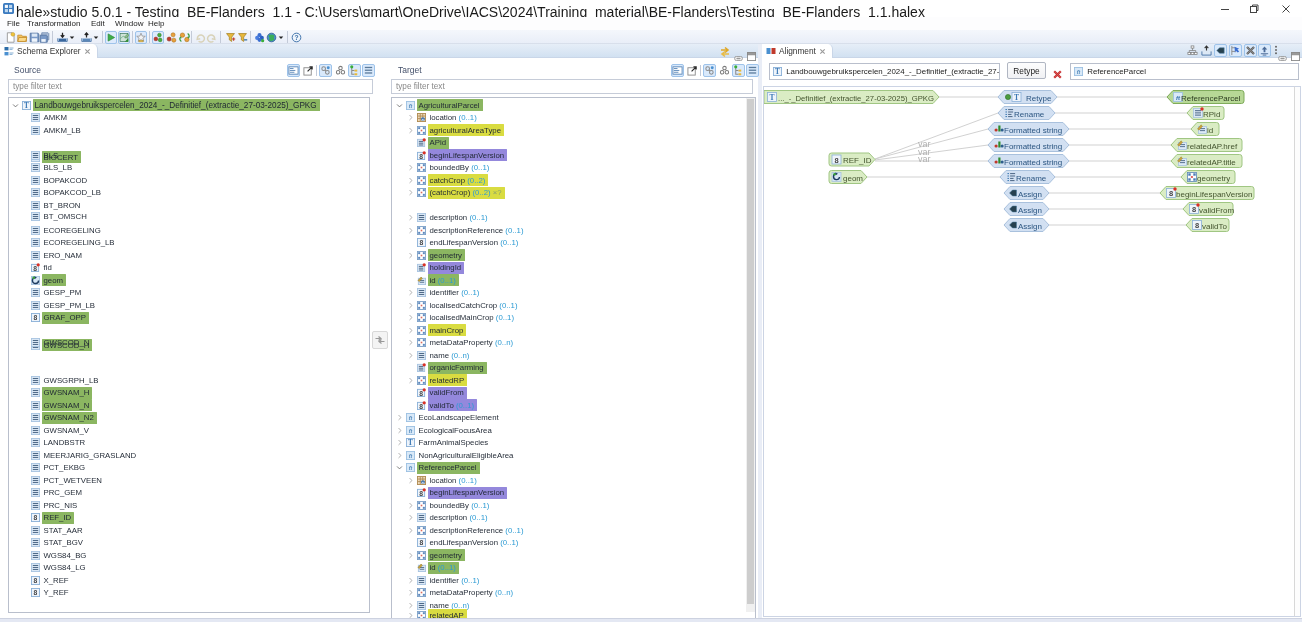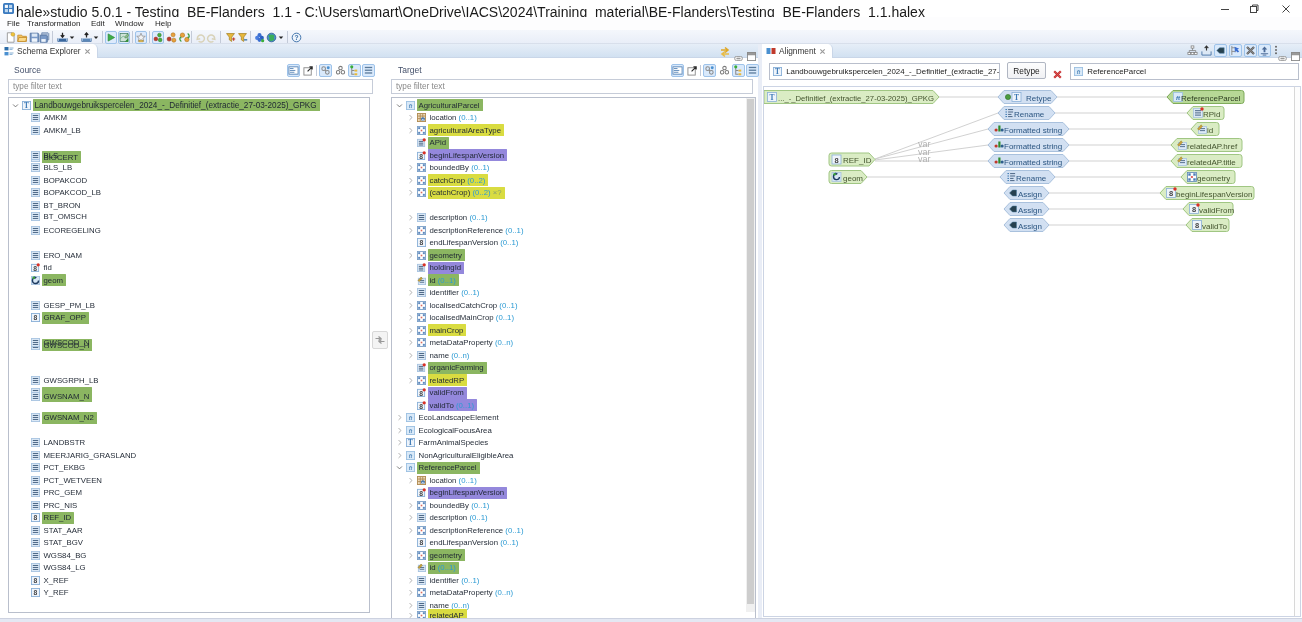--- a/index.html
+++ b/index.html
@@ -62,21 +62,21 @@
       </svg></span>
   <span class="wc" style="left:1271px"><svg width="10" height="10" viewBox="0 0 10 10">
         <path d="M1.5 1.5 L8.5 8.5 M8.5 1.5 L1.5 8.5" stroke="#444" stroke-width="1"></path>
       </svg></span>
 </div>
 <div id="menubar">
   <span style="left:7px">File</span>
     <span style="left:27px">Transformation</span>
     <span style="left:91px">Edit</span>
     <span style="left:115px">Window</span>
-    <span style="left:155px">Help</span>
+    <span style="left:148px">Help</span>
 </div>
 <div id="toolbar">
     <span class="tbtn" style="left:4px;width:12px">
       <svg viewBox="0 0 14 14" width="11" height="11">
         <path d="M3 1 h6 l2.5 2.5 V13 H3 Z" fill="#fff" stroke="#8a8a8a"></path>
         <circle cx="10" cy="3" r="2.4" fill="#f0c53c" stroke="#b8922a" stroke-width="0.6"></circle>
       </svg>
     </span>
     <span class="tbtn" style="left:16px;width:12px">
       <svg viewBox="0 0 14 14" width="11" height="11">
@@ -401,20 +401,30 @@
 <div class="trow" style="top:126.0px;padding-left:11.5px">
         <span class="exp"></span>
         <svg class="tic" viewBox="0 0 10 10">
           <rect x="0.5" y="0.5" width="9" height="9" fill="#dce9f6" stroke="#a8c4e0"></rect>
           <rect x="2" y="2.2" width="6" height="1.1" fill="#4a6584"></rect>
           <rect x="2" y="4.4" width="6" height="1.1" fill="#4a6584"></rect>
           <rect x="2" y="6.6" width="6" height="1.1" fill="#4a6584"></rect>
         </svg>
         <span class="tw">ECOREGELING</span>
       </div>
+<div class="trow" style="top:138.5px;padding-left:11.5px">
+        <span class="exp"></span>
+        <svg class="tic" viewBox="0 0 10 10">
+          <rect x="0.5" y="0.5" width="9" height="9" fill="#dce9f6" stroke="#a8c4e0"></rect>
+          <rect x="2" y="2.2" width="6" height="1.1" fill="#4a6584"></rect>
+          <rect x="2" y="4.4" width="6" height="1.1" fill="#4a6584"></rect>
+          <rect x="2" y="6.6" width="6" height="1.1" fill="#4a6584"></rect>
+        </svg>
+        <span class="tw">ECOREGELING_LB</span>
+      </div>
 <div class="trow" style="top:151.0px;padding-left:11.5px">
         <span class="exp"></span>
         <svg class="tic" viewBox="0 0 10 10">
           <rect x="0.5" y="0.5" width="9" height="9" fill="#dce9f6" stroke="#a8c4e0"></rect>
           <rect x="2" y="2.2" width="6" height="1.1" fill="#4a6584"></rect>
           <rect x="2" y="4.4" width="6" height="1.1" fill="#4a6584"></rect>
           <rect x="2" y="6.6" width="6" height="1.1" fill="#4a6584"></rect>
         </svg>
         <span class="tw">ERO_NAM</span>
       </div>
@@ -430,20 +440,30 @@
 <div class="trow" style="top:176.0px;padding-left:11.5px">
         <span class="exp"></span>
         <svg class="tic" viewBox="0 0 10 10">
           <rect x="0.5" y="0.5" width="9" height="9" fill="#d6e6f4" stroke="#a8c4e0"></rect>
           <path d="M5 1.6 A3.4 3.4 0 1 0 8.4 5" fill="none" stroke="#1d3a5f" stroke-width="1.6"></path>
           <path d="M3.6 0.4 L6.6 1.8 L4 3.4 Z" fill="#1d3a5f"></path>
           <circle cx="3" cy="2" r="1.4" fill="#3aa33a"></circle>
         </svg>
         <span class="tw hg">geom</span>
       </div>
+<div class="trow" style="top:188.5px;padding-left:11.5px">
+        <span class="exp"></span>
+        <svg class="tic" viewBox="0 0 10 10">
+          <rect x="0.5" y="0.5" width="9" height="9" fill="#dce9f6" stroke="#a8c4e0"></rect>
+          <rect x="2" y="2.2" width="6" height="1.1" fill="#4a6584"></rect>
+          <rect x="2" y="4.4" width="6" height="1.1" fill="#4a6584"></rect>
+          <rect x="2" y="6.6" width="6" height="1.1" fill="#4a6584"></rect>
+        </svg>
+        <span class="tw">GESP_PM</span>
+      </div>
 <div class="trow" style="top:201.0px;padding-left:11.5px">
         <span class="exp"></span>
         <svg class="tic" viewBox="0 0 10 10">
           <rect x="0.5" y="0.5" width="9" height="9" fill="#dce9f6" stroke="#a8c4e0"></rect>
           <rect x="2" y="2.2" width="6" height="1.1" fill="#4a6584"></rect>
           <rect x="2" y="4.4" width="6" height="1.1" fill="#4a6584"></rect>
           <rect x="2" y="6.6" width="6" height="1.1" fill="#4a6584"></rect>
         </svg>
         <span class="tw">GESP_PM_LB</span>
       </div>
@@ -488,39 +508,49 @@
 <div class="trow" style="top:288.5px;padding-left:11.5px">
         <span class="exp"></span>
         <svg class="tic" viewBox="0 0 10 10">
           <rect x="0.5" y="0.5" width="9" height="9" fill="#dce9f6" stroke="#a8c4e0"></rect>
           <rect x="2" y="2.2" width="6" height="1.1" fill="#4a6584"></rect>
           <rect x="2" y="4.4" width="6" height="1.1" fill="#4a6584"></rect>
           <rect x="2" y="6.6" width="6" height="1.1" fill="#4a6584"></rect>
         </svg>
         <span class="tw hg">GWSNAM_H</span>
       </div>
-<div class="trow" style="top:292px;padding-left:11.5px">
+<div class="trow" style="top:301.0px;padding-left:11.5px">
         <span class="exp"></span>
         <svg class="tic" viewBox="0 0 10 10">
           <rect x="0.5" y="0.5" width="9" height="9" fill="#dce9f6" stroke="#a8c4e0"></rect>
           <rect x="2" y="2.2" width="6" height="1.1" fill="#4a6584"></rect>
           <rect x="2" y="4.4" width="6" height="1.1" fill="#4a6584"></rect>
           <rect x="2" y="6.6" width="6" height="1.1" fill="#4a6584"></rect>
         </svg>
         <span class="tw hg">GWSNAM_N</span>
       </div>
 <div class="trow" style="top:313.5px;padding-left:11.5px">
         <span class="exp"></span>
         <svg class="tic" viewBox="0 0 10 10">
           <rect x="0.5" y="0.5" width="9" height="9" fill="#dce9f6" stroke="#a8c4e0"></rect>
           <rect x="2" y="2.2" width="6" height="1.1" fill="#4a6584"></rect>
           <rect x="2" y="4.4" width="6" height="1.1" fill="#4a6584"></rect>
           <rect x="2" y="6.6" width="6" height="1.1" fill="#4a6584"></rect>
         </svg>
         <span class="tw hg">GWSNAM_N2</span>
+      </div>
+<div class="trow" style="top:326.0px;padding-left:11.5px">
+        <span class="exp"></span>
+        <svg class="tic" viewBox="0 0 10 10">
+          <rect x="0.5" y="0.5" width="9" height="9" fill="#dce9f6" stroke="#a8c4e0"></rect>
+          <rect x="2" y="2.2" width="6" height="1.1" fill="#4a6584"></rect>
+          <rect x="2" y="4.4" width="6" height="1.1" fill="#4a6584"></rect>
+          <rect x="2" y="6.6" width="6" height="1.1" fill="#4a6584"></rect>
+        </svg>
+        <span class="tw">GWSNAM_V</span>
       </div>
 <div class="trow" style="top:338.5px;padding-left:11.5px">
         <span class="exp"></span>
         <svg class="tic" viewBox="0 0 10 10">
           <rect x="0.5" y="0.5" width="9" height="9" fill="#dce9f6" stroke="#a8c4e0"></rect>
           <rect x="2" y="2.2" width="6" height="1.1" fill="#4a6584"></rect>
           <rect x="2" y="4.4" width="6" height="1.1" fill="#4a6584"></rect>
           <rect x="2" y="6.6" width="6" height="1.1" fill="#4a6584"></rect>
         </svg>
         <span class="tw">LANDBSTR</span>

